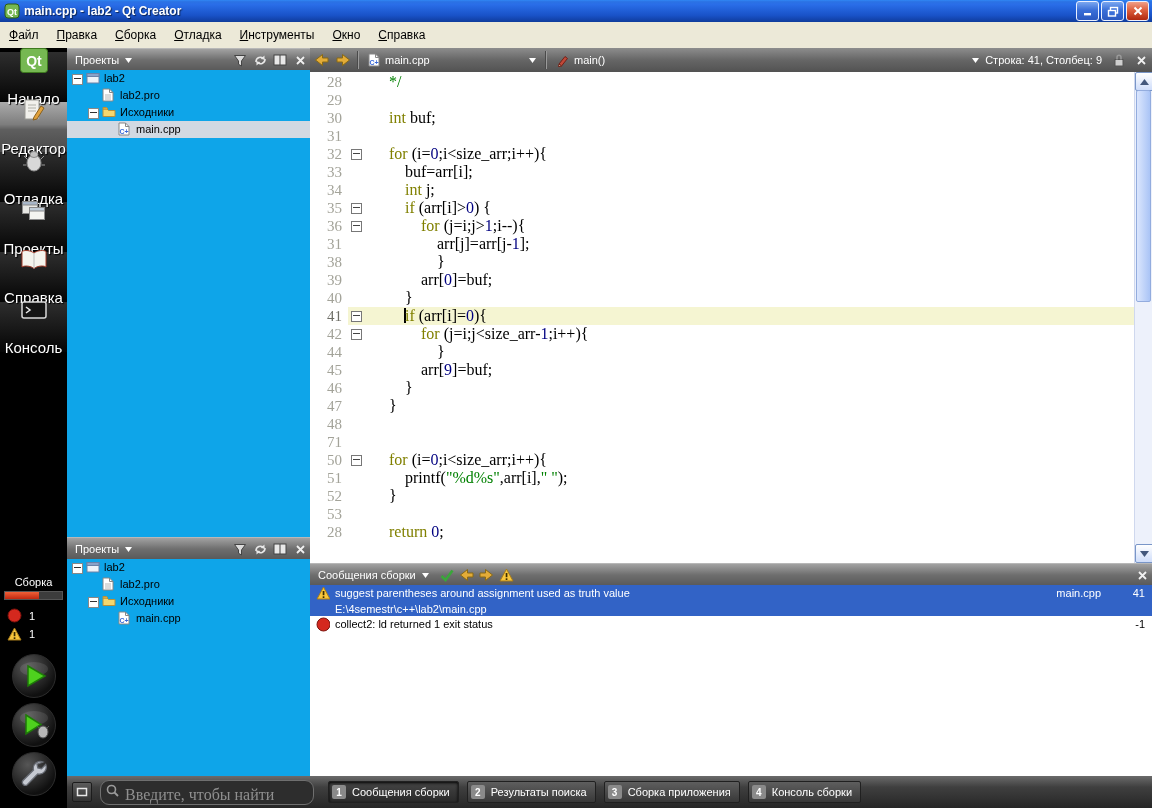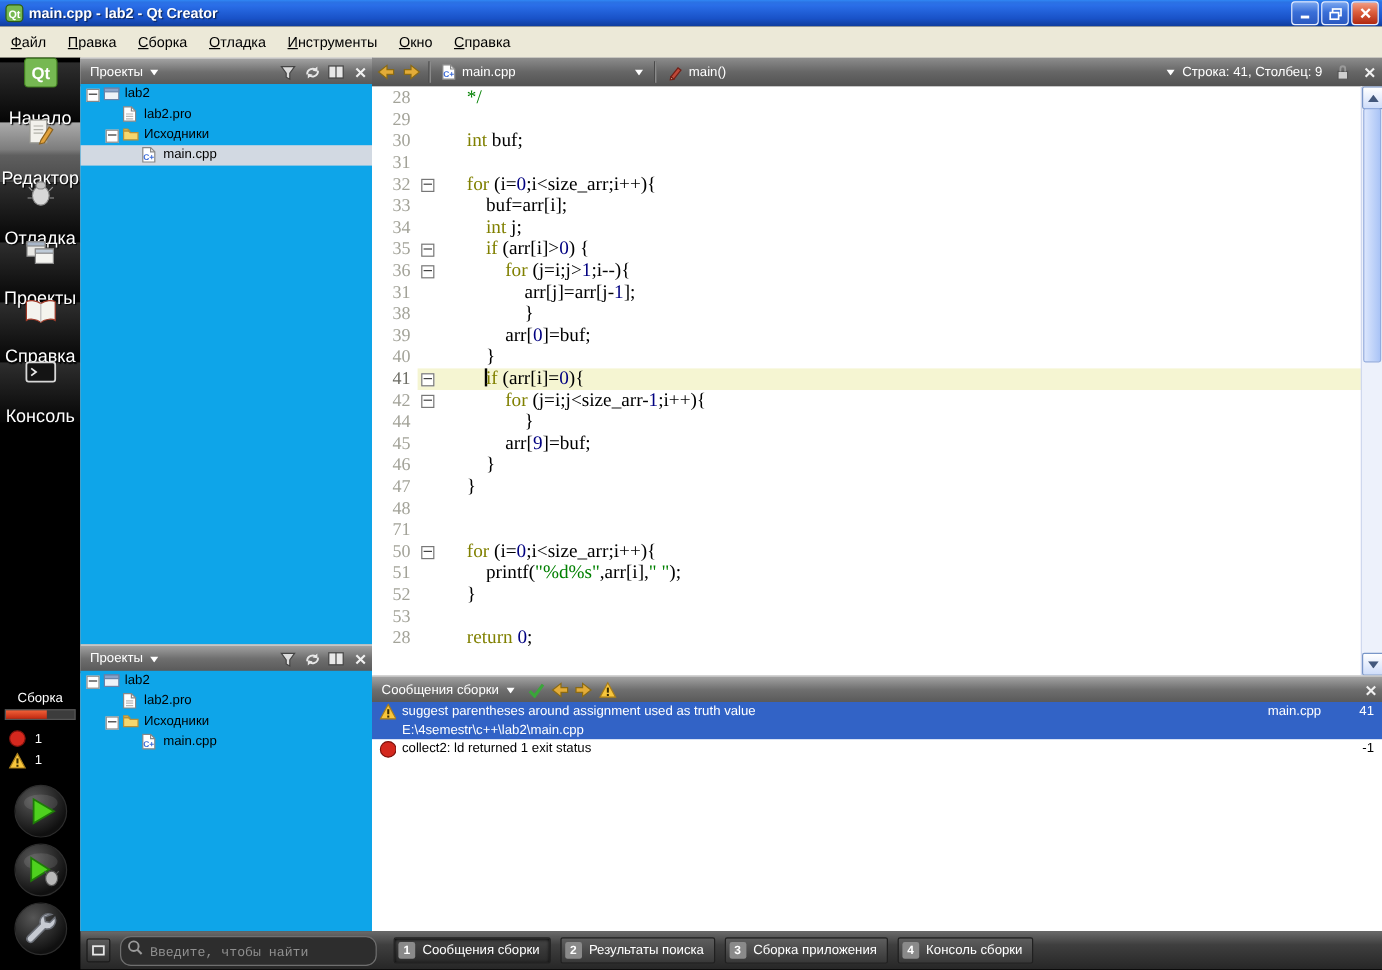--- a/index.html
+++ b/index.html
@@ -94,21 +94,21 @@
   .iline{width:28px;text-align:right;padding-right:7px;flex:none}
   .il2{height:15px;padding-left:25px;display:flex;align-items:center}
   
   .statusbar{position:absolute;left:67px;top:776px;width:1085px;height:32px;
     background:linear-gradient(180deg,#6b6b6b,#3f3f3f 35%,#262626);display:flex;align-items:center;gap:8px}
   .sqbtn{width:18px;height:18px;margin-left:5px;border:1px solid #1c1c1c;border-radius:2px;
     background:linear-gradient(180deg,#5c5c5c,#333);display:flex;align-items:center;justify-content:center}
   .searchwrap{position:relative}
   .searchwrap .sicon{position:absolute;left:6px;top:3px}
   .search{width:180px;height:18px;background:#2d2d2d;border:1px solid #6f6f6f;border-radius:9px;
-    color:#ddd;font-size:11px;padding:5px 8px 0 24px;outline:none;font-family:Liberation Mono, monospace}
+    color:#ddd;font-size:16px;padding:5px 8px 0 24px;outline:none;font-family:Liberation Serif, serif}
   .search::placeholder{color:#8f8f8f}
   .tabs{display:flex;gap:8px;margin-left:6px}
   .ptab{height:20px;display:flex;align-items:center;gap:6px;padding:0 8px 0 3px;border:1px solid #202020;
     border-radius:2px;background:linear-gradient(180deg,#5e5e5e,#383838);color:#fff;font-size:11px;white-space:nowrap}
   .ptab.active{background:linear-gradient(180deg,#454545,#2a2a2a);box-shadow:inset 0 1px 3px #000}
   .pnum{width:14px;height:14px;background:#8a8a8a;color:#fff;border-radius:2px;font-size:10px;font-weight:bold;
     display:flex;align-items:center;justify-content:center}
 </style>
 </head>
 <body>

